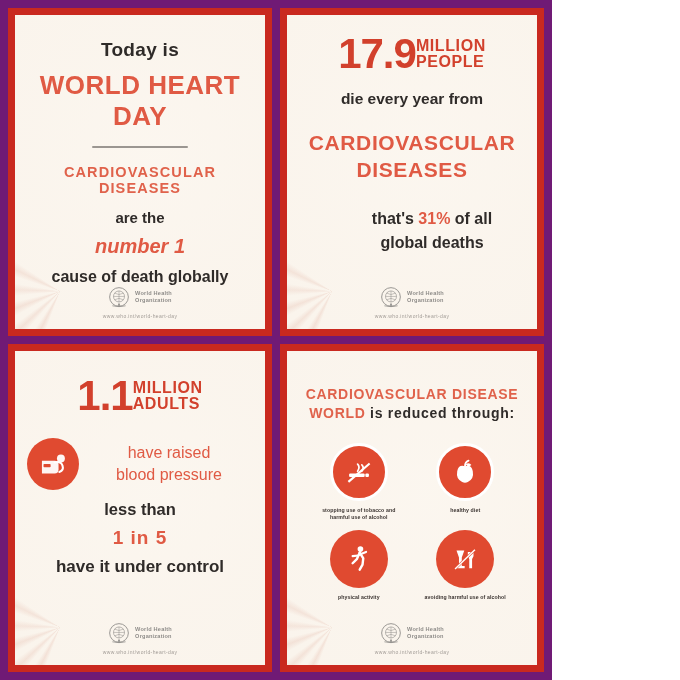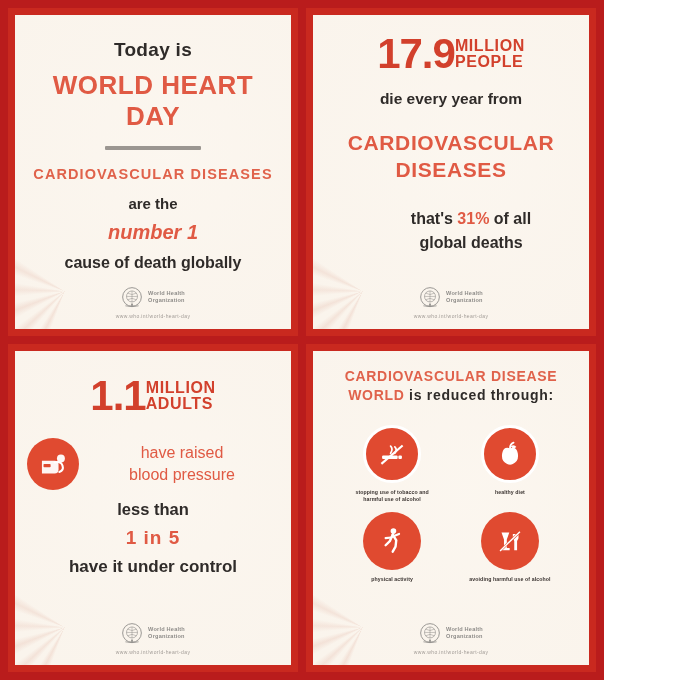--- a/index.html
+++ b/index.html
@@ -8,29 +8,29 @@
     background: #ffffff;
   }
   body {
     width: 680px;
     height: 680px;
     font-family: "Liberation Sans", sans-serif;
     overflow: hidden;
   }
 
   .grid {
-    width: 604px;
+    width: 552px;
     height: 680px;
     display: grid;
     grid-template-columns: 1fr 1fr;
     grid-template-rows: 1fr 1fr;
     gap: 8px;
     padding: 8px;
     box-sizing: border-box;
-    background: #b91c1c;
+    background: #701a75;
   }
 
   .card {
     position: relative;
     box-sizing: border-box;
     border: 7px solid #c9291f;
     background: #faf4ec;
     overflow: hidden;
     display: flex;
     flex-direction: column;
@@ -230,21 +230,21 @@
   }
   .under-control {
     font-size: 17px;
     margin-top: 8px;
     color: #2f2b29;
     font-weight: bold;
   }
 
   
   .risk-head {
-    margin-top: 6px;
+    margin-top: 24px;
     font-size: 14px;
     font-weight: bold;
     letter-spacing: 0.7px;
     line-height: 1.35;
     color: #2f2b29;
   }
   .risk-head .hl { color: #e0624b; }
   .icon-grid {
     margin-top: 20px;
     display: grid;

